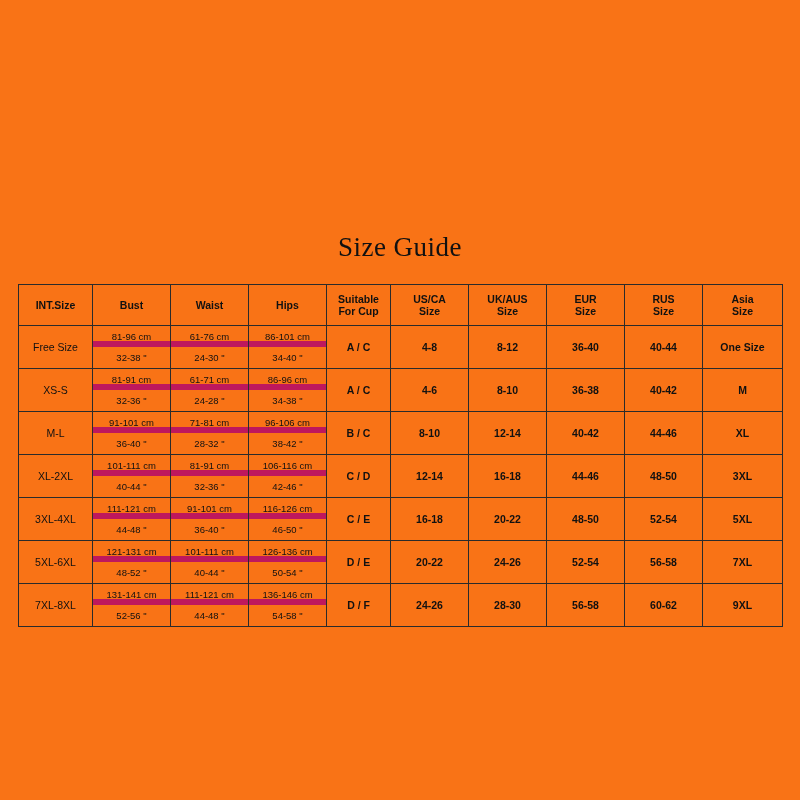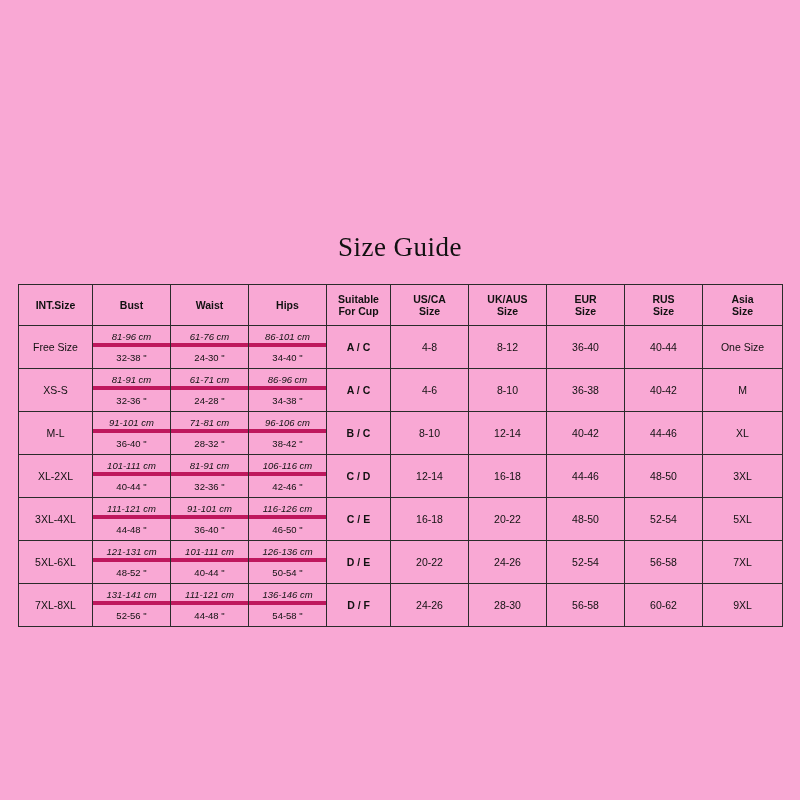--- a/index.html
+++ b/index.html
@@ -11,21 +11,21 @@
     height: 800px;
     background: #ffffff;
     font-family: "Liberation Sans", sans-serif;
     color: #111111;
     overflow: hidden;
   }
   #page {
     position: relative;
     width: 800px;
     height: 800px;
-    background: #f9a8d4;
+    background: #f97316;
   }
   .title {
     position: absolute;
     left: 0;
     top: 232px;
     width: 800px;
     text-align: center;
     font-family: "Liberation Serif", serif;
     font-size: 27px;
     letter-spacing: 0.5px;
@@ -79,26 +79,25 @@
     padding: 0;
     height: 42px;
   }
   .meas .cm, .meas .inch {
     height: 21px;
     line-height: 21px;
     font-size: 9.5px;
     box-sizing: border-box;
   }
   .meas .cm {
-    border-bottom: 4px solid #be185d;
-    font-style: italic;
+    border-bottom: 6px solid #be185d;
   }
   .plain {
     font-size: 11px;
-    font-weight: normal;
+    font-weight: bold;
     height: 42px;
   }
   .cup {
     font-size: 11px;
     font-weight: bold;
   }
 </style>
 </head>
 <body>
 

